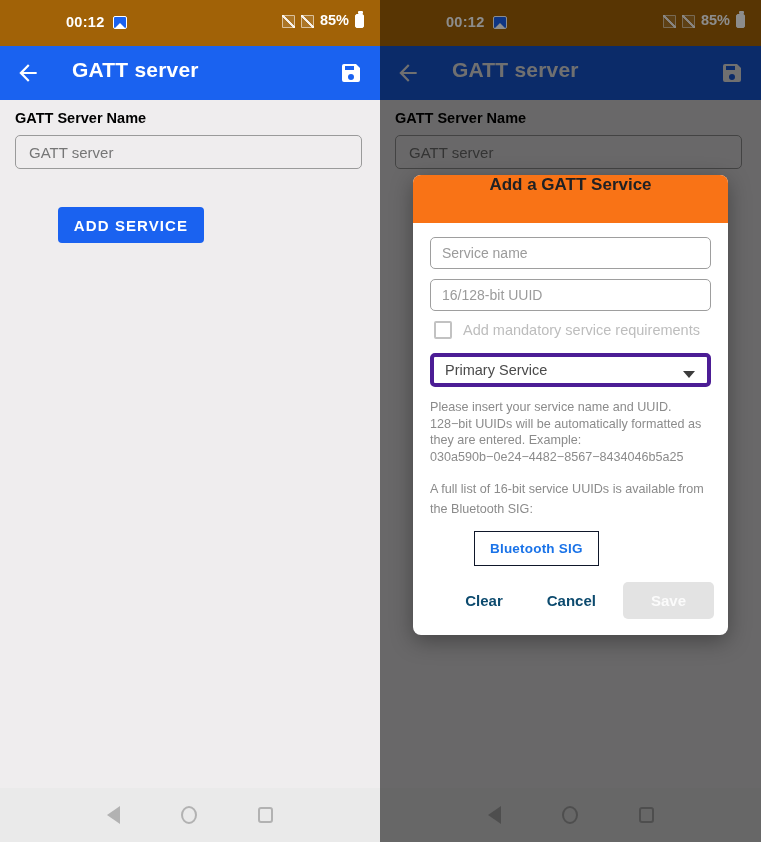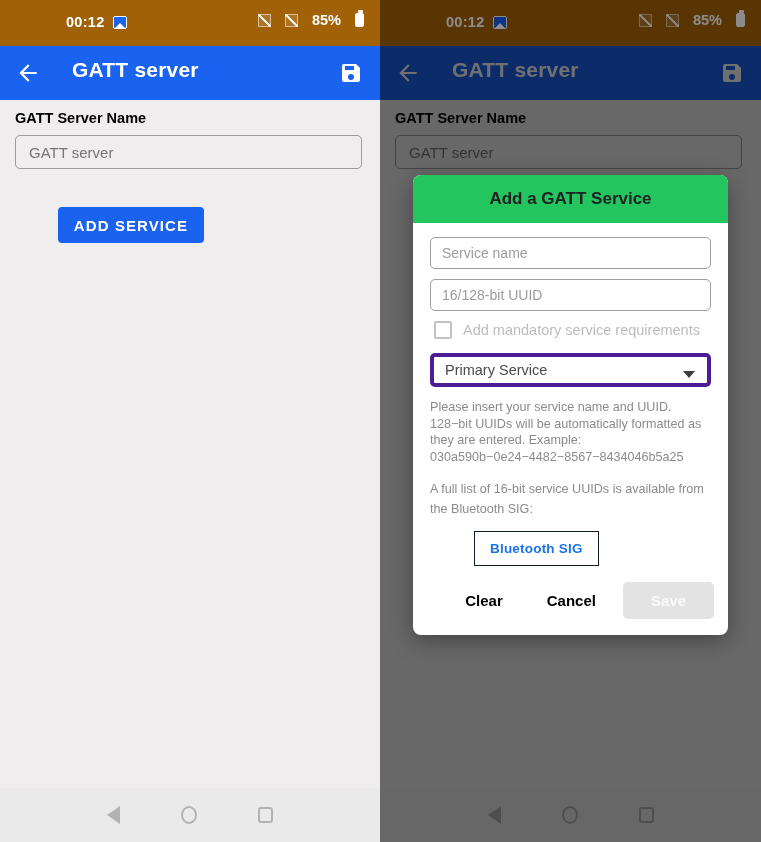--- a/index.html
+++ b/index.html
@@ -17,21 +17,21 @@
   .statusbar{
     position:relative;height:46px;background:#a16207;
     display:flex;align-items:center;color:#fff;
     font-size:14px;font-weight:bold;
   }
   .sb-time{position:absolute;left:66px;top:14px;font-size:14.5px;letter-spacing:.3px;}
   .sb-photo{position:absolute;left:113px;top:16px;width:14px;height:13px;
     border:1.6px solid #fff;border-radius:2px;box-sizing:border-box;overflow:hidden;background:#1a62f0;}
   .sb-photo:after{content:"";position:absolute;left:1px;bottom:0px;width:0;height:0;
     border-left:5px solid transparent;border-right:5px solid transparent;border-bottom:5px solid #fff;}
-  .sb-right{position:absolute;right:16px;top:12px;display:flex;align-items:center;gap:14px;padding-left:8px;}
+  .sb-right{position:absolute;right:16px;top:12px;display:flex;align-items:flex-end;gap:6px;padding-left:8px;}
   .sig{position:relative;width:13px;height:13px;border:1.5px solid rgba(255,255,255,.55);
     box-sizing:border-box;border-radius:1px;background:rgba(255,255,255,.12);}
   .sig:after{content:"";position:absolute;left:-1px;top:-1px;right:-1px;bottom:-1px;
     background:linear-gradient(to bottom left, transparent calc(50% - 1px), rgba(255,255,255,.9) calc(50% - 1px), rgba(255,255,255,.9) calc(50% + 1px), transparent calc(50% + 1px));}
   .sb-batt-txt{font-size:14.5px;font-weight:bold;}
   .batt{position:relative;width:9px;height:14px;border:1.6px solid #fff;border-radius:2px;
     box-sizing:border-box;background:#fff;}
   .batt:before{content:"";position:absolute;top:-4px;left:2px;width:5px;height:2.5px;background:#fff;border-radius:1px;}
 
   
@@ -68,21 +68,21 @@
   .scrim{position:absolute;left:0;top:46px;width:100%;height:796px;background:rgba(0,0,0,.56);z-index:5;}
   .scrim-status{position:absolute;left:0;top:0;width:100%;height:46px;background:rgba(0,0,0,.45);z-index:5;}
 
   
   .dialog{
     position:absolute;left:33px;top:175px;width:315px;
     background:#fff;border-radius:8px;z-index:10;
     box-shadow:0 6px 22px rgba(0,0,0,.35);
     overflow:hidden;
   }
-  .dlg-header{height:48px;background:#22c55e;display:flex;align-items:center;justify-content:center;}
+  .dlg-header{height:48px;background:#f97316;display:flex;justify-content:center;}
   .dlg-title{font-size:17px;font-weight:bold;color:#202124;}
   .dlg-body{padding:14px 17px 0 17px;background:#fff;}
   .dlg-input{
     display:block;width:100%;height:32px;box-sizing:border-box;
     border:1px solid #9e9e9e;border-radius:5px;background:#fff;
     font-family:"Liberation Sans", sans-serif;font-size:14px;color:#9b9b9b;
     padding:8px 11px;margin-bottom:10px;outline:none;
   }
   .dlg-input::placeholder{color:#9b9b9b;}
   .chk-row{display:flex;align-items:center;gap:11px;margin:10px 0 14px 4px;}
@@ -98,21 +98,21 @@
     border-left:6px solid transparent;border-right:6px solid transparent;border-top:7px solid #3c3c3c;}
   .help-text{font-size:12.6px;line-height:16.5px;color:#8b8b8b;margin:0 0 14px 0;white-space:pre-line;}
   .help-text2{font-size:12.6px;line-height:20px;color:#8b8b8b;margin:0 0 12px 0;}
   .sig-btn{
     display:inline-block;border:1px solid #0f172a;border-radius:0;background:#fff;
     color:#1a73e8;font-family:"Liberation Sans", sans-serif;font-size:13.5px;font-weight:bold;
     padding:9px 15px;cursor:pointer;letter-spacing:.2px;margin-left:44px;
   }
   .dlg-actions{display:flex;align-items:center;justify-content:flex-end;gap:10px;padding:16px 14px 16px 14px;}
   .txt-btn{
-    background:none;border:none;color:#000000;font-family:"Liberation Sans", sans-serif;
+    background:none;border:none;color:#0c4a6e;font-family:"Liberation Sans", sans-serif;
     font-size:15px;font-weight:bold;padding:10px 17px;cursor:pointer;border-radius:5px;
   }
   .txt-btn.disabled{background:#e3e3e3;color:#fbfbfb;cursor:default;padding:10px 28px;}
 </style>
 </head>
 <body>
 
 <div class="screens">
 
   <div class="panel left">

